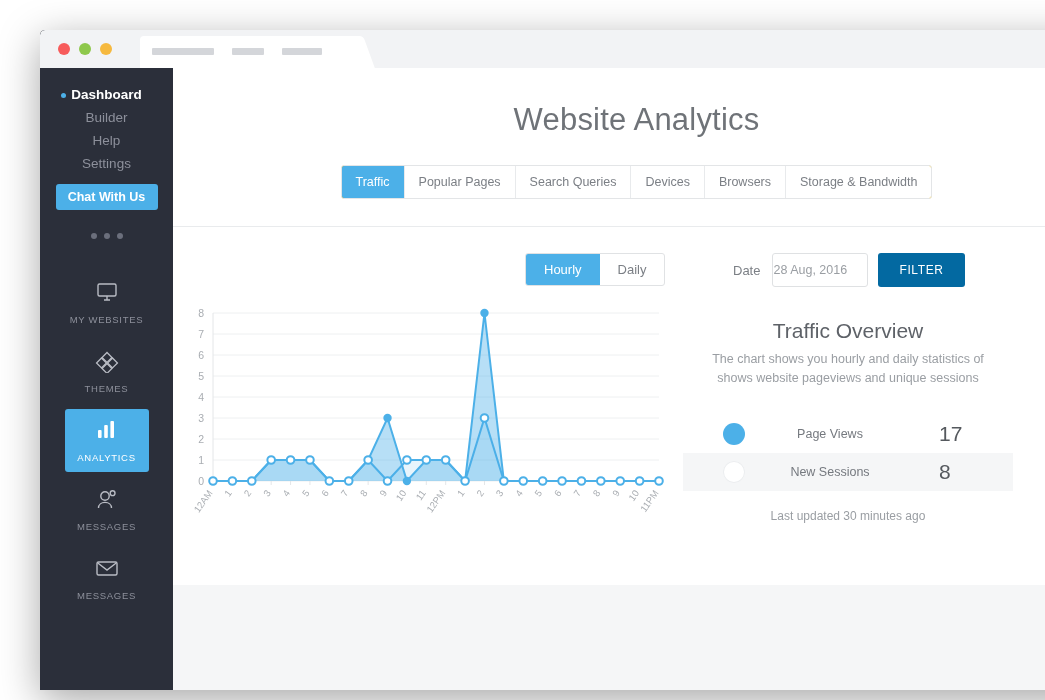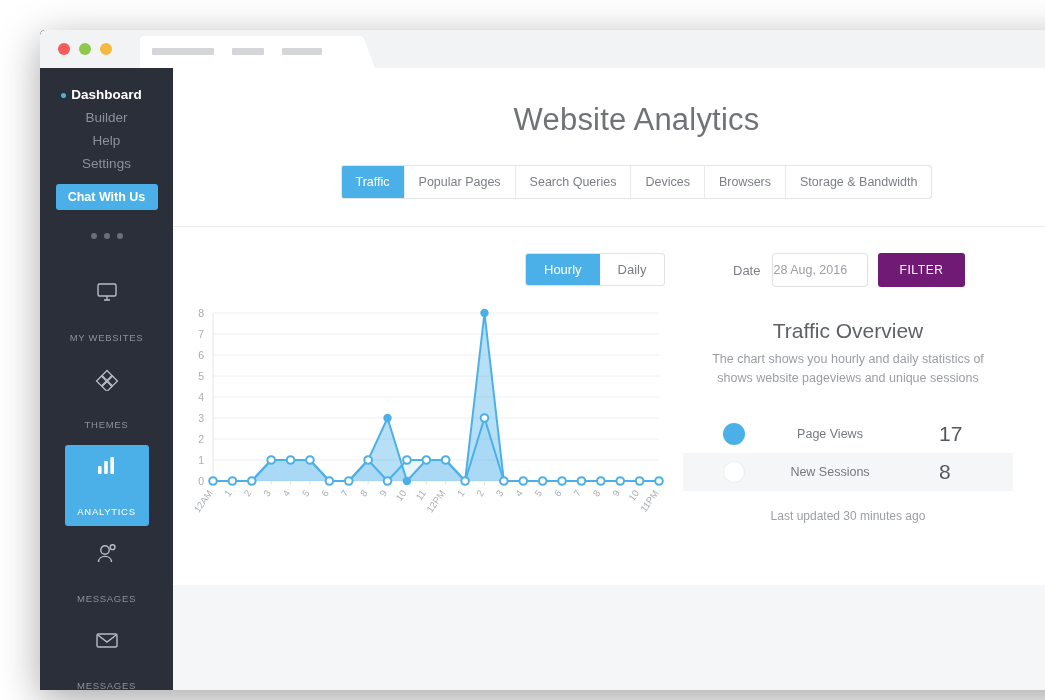--- a/index.html
+++ b/index.html
@@ -67,21 +67,21 @@
   .dot{ width:6px; height:6px; border-radius:50%; background:#6b6f7c; }
 
   .icon-nav{ margin-top:32px; }
   .icon-item{
     display:block; width:84px; margin:0 auto 6px; padding:11px 0 9px;
     text-align:center; text-decoration:none; border-radius:3px;
   }
   .icon-item .glyph{ display:block; height:26px; color:#b9bcc4; }
   .icon-item .glyph svg{ display:inline-block; vertical-align:middle; }
   .icon-item .lbl{
-    display:block; margin-top:24px; font-size:9.5px; letter-spacing:.7px;
+    display:block; margin-top:6px; font-size:9.5px; letter-spacing:.7px;
     color:#8d909b;
   }
   .icon-item.active{ background:#4cb0e8; }
   .icon-item.active .glyph{ color:#fff; }
   .icon-item.active .lbl{ color:#fff; }
 
   
   .main { flex:1; background:#f5f6f7; position:relative; overflow:hidden; }
   .card-top{ background:#fff; padding-top:34px; }
   .page-title{
@@ -114,21 +114,21 @@
   }
   .seg div.active{ background:#4cb0e8; color:#fff; }
   .datewrap{ position:absolute; left:560px; top:4px; display:flex; align-items:center; }
   .date-label{ font-size:13px; color:#7b7f85; margin-right:12px; }
   .date-input{
     width:96px; height:34px; border:1px solid #dfe1e3; border-radius:3px;
     font-size:12.5px; color:#9a9ea3; text-align:left; background:#fff;
     font-family:"Liberation Sans", sans-serif;
   }
   .filter-btn{
-    margin-left:10px; height:34px; padding:0 21px; background:#701a75;
+    margin-left:10px; height:34px; padding:0 21px; background:#0369a1;
     color:#fff; border:none; border-radius:3px; font-size:12px;
     letter-spacing:.6px; cursor:pointer; font-family:"Liberation Sans", sans-serif;
   }
 
   .chart-row{ display:flex; padding: 8px 0 0 0; }
   .chart-area{ width:510px; position:relative; }
   .overview{ width:330px; padding-top:16px; }
   .ov-title{ text-align:center; font-size:21px; color:#5e6268; font-weight:normal; }
   .ov-desc{
     text-align:center; font-size:12.5px; color:#9a9ea3; line-height:19px;

